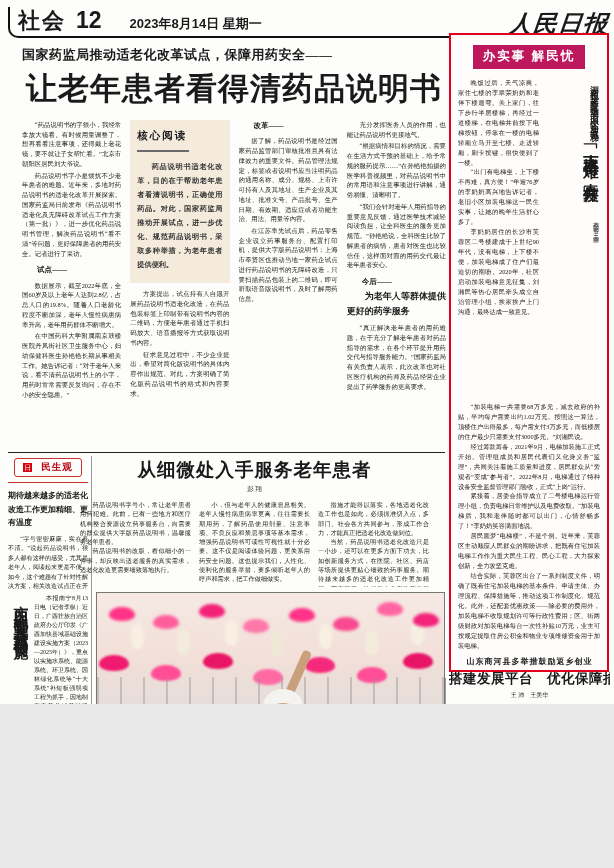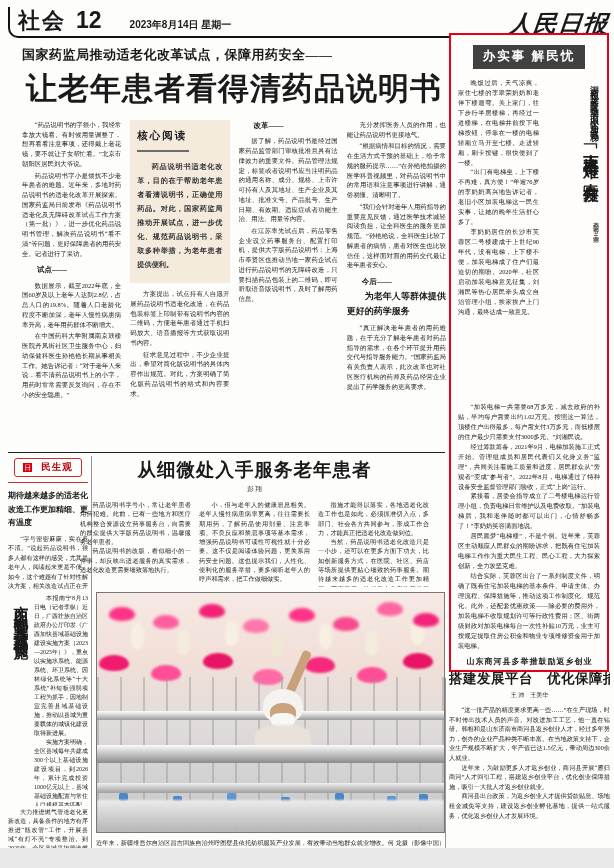--- a/index.html
+++ b/index.html
@@ -1,26 +1,26 @@
 <!DOCTYPE html>
 <html><head>
 <meta charset="utf-8">
 <style>
   * { margin:0; padding:0; box-sizing:border-box; }
   html,body { background:#e9e9e9; }
   body { font-family:"Liberation Serif","DejaVu Serif",serif; color:#1a1a1a; }
-  .page { position:relative; width:614px; height:848px; background:#fdfdfb; margin:0 auto; overflow:hidden; }
+  .page { position:relative; width:614px; height:704px; background:#fdfdfb; margin:0 auto; overflow:hidden; }
 
   
   .hdr-bracket { position:absolute; left:8px; top:7px; width:464px; height:31px;
     border-left:2.5px solid #111; border-bottom:2.5px solid #111; border-radius:0 0 0 10px; }
   .hdr-inner { position:absolute; left:18px; top:6px; display:flex; align-items:baseline; gap:10px; }
   .sec-name { font-family:"Liberation Sans","DejaVu Sans",sans-serif; font-weight:bold; font-size:22px; letter-spacing:2px; }
   .sec-num  { font-family:"Liberation Sans","DejaVu Sans",sans-serif; font-weight:bold; font-size:23px; }
-  .sec-date { font-family:"Liberation Sans","DejaVu Sans",sans-serif; font-weight:bold; font-size:10px; margin-left:18px; }
+  .sec-date { font-family:"Liberation Sans","DejaVu Sans",sans-serif; font-weight:bold; font-size:13px; margin-left:18px; }
   .masthead { position:absolute; right:6px; top:8px; font-size:24px; font-weight:bold; font-style:italic;
     letter-spacing:1px; transform:skewX(-6deg); white-space:nowrap; }
 
   
   .main-art { position:absolute; left:22px; top:46px; width:424px; height:406px; }
   .kicker { font-weight:bold; font-size:13px; letter-spacing:.5px; }
   .main-headline { font-family:"Liberation Sans","DejaVu Sans",sans-serif; font-weight:bold; font-size:31px;
     letter-spacing:1px; text-align:center; margin-top:4px; white-space:nowrap; }
   .main-byline { text-align:center; font-size:7px; margin-top:7px; color:#222; }
   .cols { display:flex; gap:9px; margin-top:10px; height:327px; overflow:hidden; }
@@ -97,21 +97,21 @@
   .w-mask { position:absolute; left:174px; top:120px; width:24px; height:15px; background:#f8f8f6; border-radius:40% 40% 55% 55%; filter:blur(.6px); }
   .w-body { position:absolute; left:158px; top:132px; width:56px; height:26px; background:#e8e2da; border-radius:40% 40% 0 0; filter:blur(1.2px); }
 
   .caption { position:absolute; left:96px; top:838px; width:349px; font-size:6.2px; line-height:1.6; text-align:justify; color:#222; }
   .caption .cap-text { text-indent:2em; }
   .caption .credit { float:right; }
 
   
   .redbox { position:absolute; left:449px; top:33px; width:160px; height:639px;
     border:2.5px solid #e3001b; background:#fffdfb; padding:10px 7px 6px; overflow:hidden; }
-  .banner { width:112px; margin:0 auto; background:#404040; color:#fff; text-align:center;
+  .banner { width:112px; margin:0 auto; background:#be185d; color:#fff; text-align:center;
     font-family:"Liberation Sans","DejaVu Sans",sans-serif; font-weight:bold; font-size:12.5px;
     letter-spacing:2px; padding:3px 0 4px; }
   .rb-top { display:flex; gap:5px; margin-top:9px; height:318px; overflow:hidden; }
   .rb-lead { flex:1; font-size:6.3px; line-height:1.58; text-align:justify; overflow:hidden; }
   .rb-lead p { text-indent:2em; }
   .rb-vert { flex:0 0 56px; writing-mode:vertical-rl; display:flex; gap:4px; height:312px; }
   .rb-kicker { font-family:"Liberation Sans","DejaVu Sans",sans-serif; font-weight:bold; font-size:8.5px;
     letter-spacing:3px; line-height:1.2; }
   .rb-headline { font-weight:bold; font-size:15.5px; letter-spacing:2px; line-height:1.2; margin-top:6px; }
   .rb-byline { font-size:6px; letter-spacing:2px; margin-top:34px; color:#333; }

